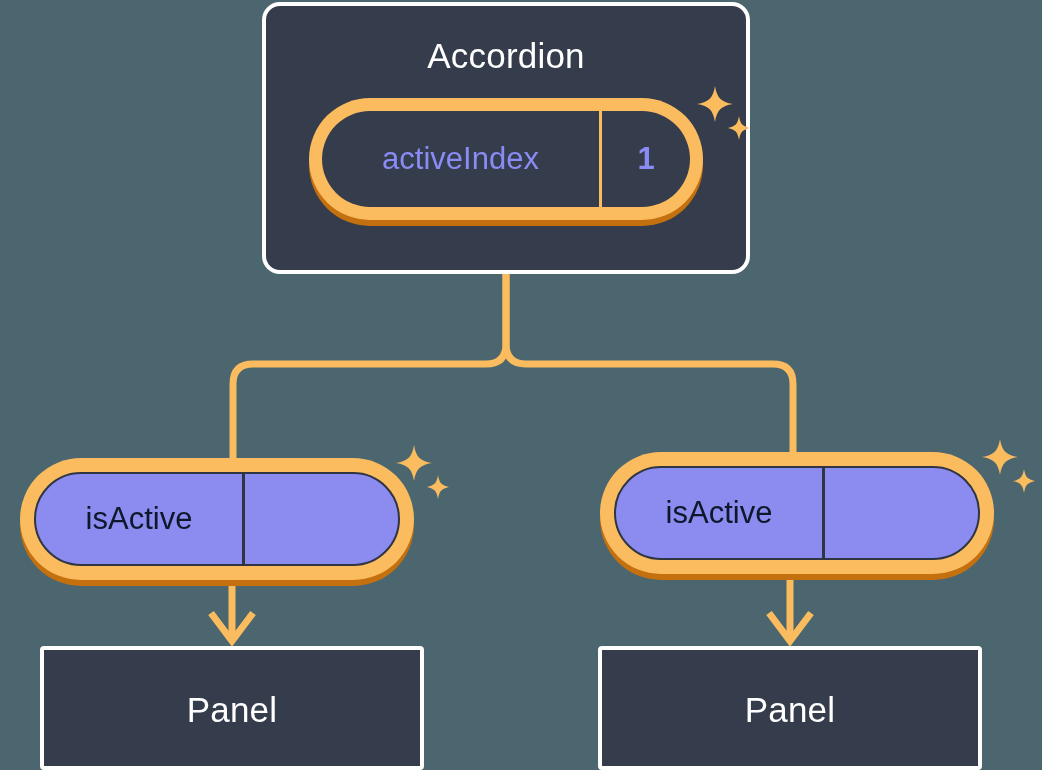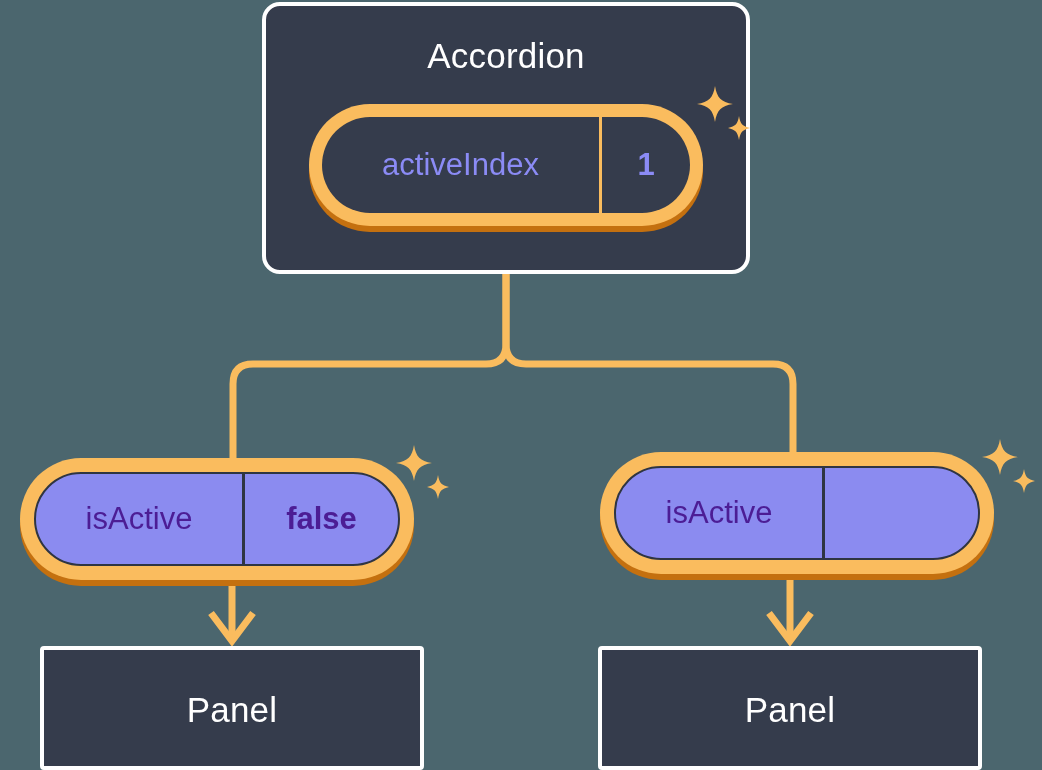--- a/index.html
+++ b/index.html
@@ -108,21 +108,21 @@
     position: absolute;
     border-radius: 999px;
     display: flex;
     align-items: stretch;
     overflow: hidden;
   }
 
   
   .pill.pill-top {
     left: 309px;
-    top: 104px;
+    top: 98px;
     width: 394px;
     height: 122px;
   }
   .pill.pill-top .inner {
     left: 13px;
     top: 13px;
     right: 13px;
     bottom: 13px;
     background: #353c4c;
   }
@@ -154,21 +154,21 @@
     top: 14px;
     right: 14px;
     bottom: 14px;
     background: #8b8bf0;
     border: 2px solid #2f3542;
   }
   .pill.pill-state .cell {
     display: flex;
     align-items: center;
     justify-content: center;
-    color: #4c1d95;
+    color: #0f172a;
     font-size: 31px;
   }
   .pill.pill-state .cell.key {
     flex: 0 0 206px;
     border-right: 3px solid #2f3542;
   }
   .pill.pill-state .cell.val {
     flex: 1 1 auto;
     font-weight: bold;
   }
@@ -224,21 +224,20 @@
       <path fill="#fabc5e" d="M22 2 C24 14 28 18 40 20 C28 22 24 26 22 38 C20 26 16 22 4 20 C16 18 20 14 22 2 Z"></path>
       <path fill="#fabc5e" d="M46 32 C47.3 40 49.7 42.4 57 44 C49.7 45.6 47.3 48 46 56 C44.7 48 42.3 45.6 35 44 C42.3 42.4 44.7 40 46 32 Z"></path>
     </svg>
   </div>
 
   <div class="pill pill-state left">
     <div class="ring-shadow"></div>
     <div class="ring"></div>
     <div class="inner">
       <div class="cell key">isActive</div>
-      <div class="cell val">false</div>
     </div>
   </div>
 
   <div class="sparkle sp-left">
     <svg width="62" height="62" viewBox="0 0 62 62">
       <path fill="#fabc5e" d="M22 2 C24 14 28 18 40 20 C28 22 24 26 22 38 C20 26 16 22 4 20 C16 18 20 14 22 2 Z"></path>
       <path fill="#fabc5e" d="M46 32 C47.3 40 49.7 42.4 57 44 C49.7 45.6 47.3 48 46 56 C44.7 48 42.3 45.6 35 44 C42.3 42.4 44.7 40 46 32 Z"></path>
     </svg>
   </div>
 

